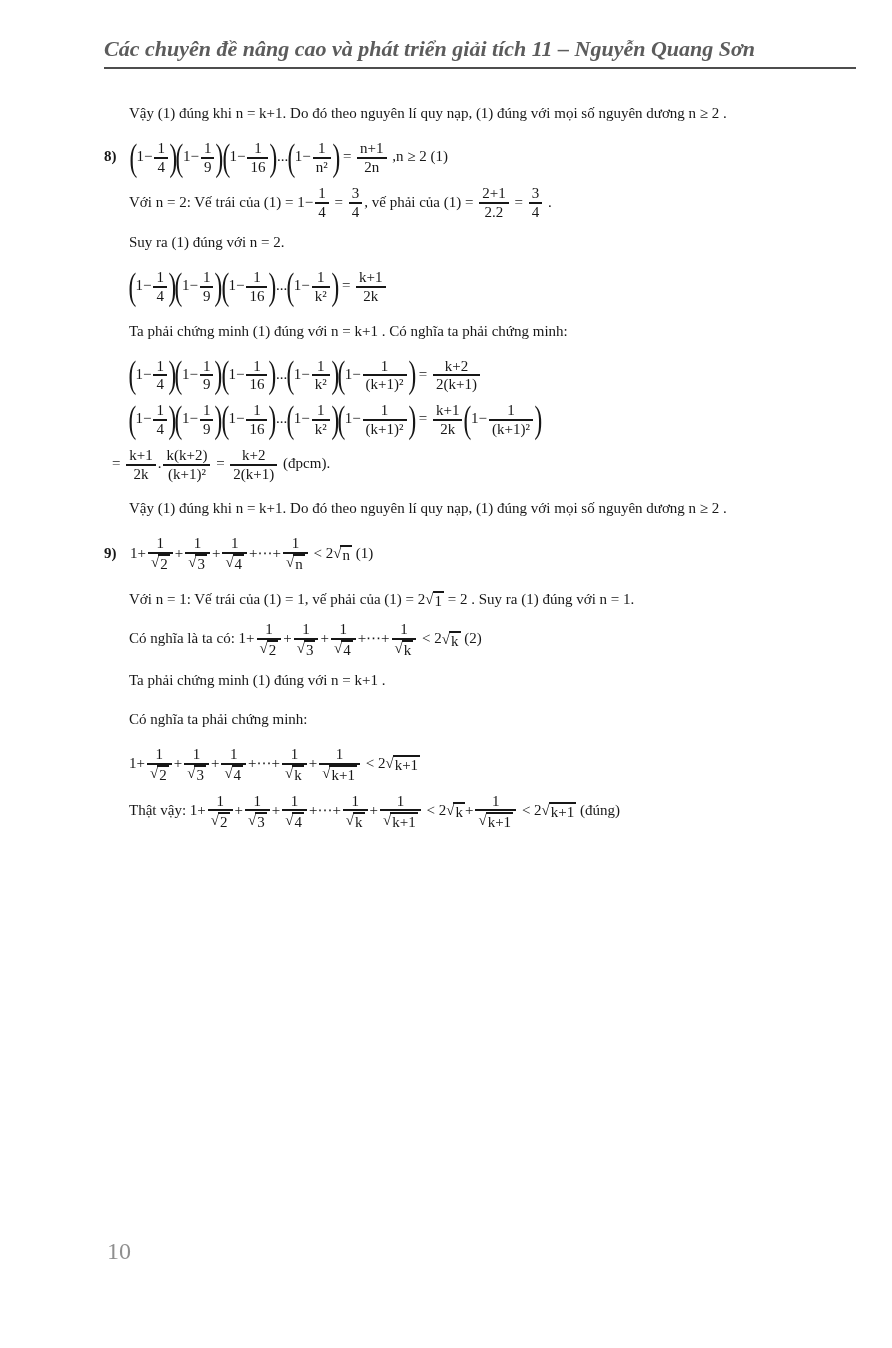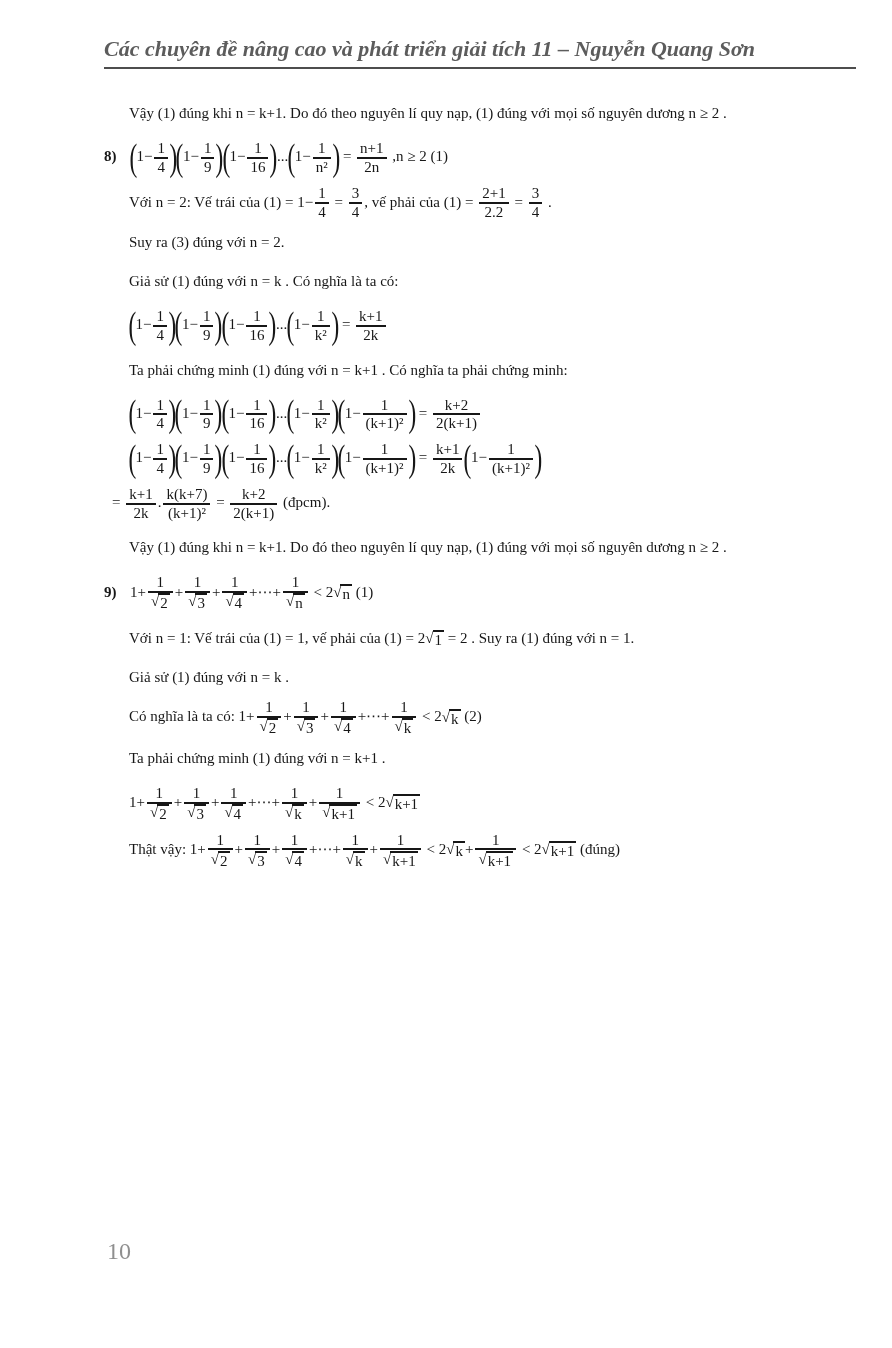--- a/index.html
+++ b/index.html
@@ -33,27 +33,26 @@
 
 <div class="page">
   <div class="header">
     <div class="header-title">Các chuyên đề nâng cao và phát triển giải tích 11 – Nguyễn Quang Sơn</div>
   </div>
 
   <div class="content" id="content">
       <div class="line para"><span>Vậy (1) đúng khi n = k+1. Do đó theo nguyên lí quy nạp, (1) đúng với mọi số nguyên dương n ≥ 2 .</span></div>
       <div class="line item"><span class="item-label">8) </span><span><span class="bp">(</span>1−<span class="fr"><span class="nu">1</span><span class="de">4</span></span><span class="bp">)</span><span class="bp">(</span>1−<span class="fr"><span class="nu">1</span><span class="de">9</span></span><span class="bp">)</span><span class="bp">(</span>1−<span class="fr"><span class="nu">1</span><span class="de">16</span></span><span class="bp">)</span>...<span class="bp">(</span>1−<span class="fr"><span class="nu">1</span><span class="de">n²</span></span><span class="bp">)</span> = <span class="fr"><span class="nu">n+1</span><span class="de">2n</span></span> ,n ≥ 2  (1)</span></div>
       <div class="line para"><span>Với n = 2: Vế trái của (1) = 1−<span class="fr"><span class="nu">1</span><span class="de">4</span></span> = <span class="fr"><span class="nu">3</span><span class="de">4</span></span>, vế phải của (1) = <span class="fr"><span class="nu">2+1</span><span class="de">2.2</span></span> = <span class="fr"><span class="nu">3</span><span class="de">4</span></span> .</span></div>
-      <div class="line para"><span>Suy ra (3) đúng với n = 2.</span></div>
-      <div class="line para"><span>Giả sử (1) đúng với n = k . Có nghĩa là ta có:</span></div>
+      <div class="line para"><span>Suy ra (1) đúng với n = 2.</span></div>
       <div class="line math"><span><span class="bp">(</span>1−<span class="fr"><span class="nu">1</span><span class="de">4</span></span><span class="bp">)</span><span class="bp">(</span>1−<span class="fr"><span class="nu">1</span><span class="de">9</span></span><span class="bp">)</span><span class="bp">(</span>1−<span class="fr"><span class="nu">1</span><span class="de">16</span></span><span class="bp">)</span>...<span class="bp">(</span>1−<span class="fr"><span class="nu">1</span><span class="de">k²</span></span><span class="bp">)</span> = <span class="fr"><span class="nu">k+1</span><span class="de">2k</span></span></span></div>
       <div class="line para"><span>Ta phải chứng minh (1) đúng với n = k+1 . Có nghĩa ta phải chứng minh:</span></div>
       <div class="line math"><span><span class="bp">(</span>1−<span class="fr"><span class="nu">1</span><span class="de">4</span></span><span class="bp">)</span><span class="bp">(</span>1−<span class="fr"><span class="nu">1</span><span class="de">9</span></span><span class="bp">)</span><span class="bp">(</span>1−<span class="fr"><span class="nu">1</span><span class="de">16</span></span><span class="bp">)</span>...<span class="bp">(</span>1−<span class="fr"><span class="nu">1</span><span class="de">k²</span></span><span class="bp">)</span><span class="bp">(</span>1−<span class="fr"><span class="nu">1</span><span class="de">(k+1)²</span></span><span class="bp">)</span> = <span class="fr"><span class="nu">k+2</span><span class="de">2(k+1)</span></span></span></div>
       <div class="line math"><span><span class="bp">(</span>1−<span class="fr"><span class="nu">1</span><span class="de">4</span></span><span class="bp">)</span><span class="bp">(</span>1−<span class="fr"><span class="nu">1</span><span class="de">9</span></span><span class="bp">)</span><span class="bp">(</span>1−<span class="fr"><span class="nu">1</span><span class="de">16</span></span><span class="bp">)</span>...<span class="bp">(</span>1−<span class="fr"><span class="nu">1</span><span class="de">k²</span></span><span class="bp">)</span><span class="bp">(</span>1−<span class="fr"><span class="nu">1</span><span class="de">(k+1)²</span></span><span class="bp">)</span> = <span class="fr"><span class="nu">k+1</span><span class="de">2k</span></span><span class="bp">(</span>1−<span class="fr"><span class="nu">1</span><span class="de">(k+1)²</span></span><span class="bp">)</span></span></div>
-      <div class="line math2"><span>= <span class="fr"><span class="nu">k+1</span><span class="de">2k</span></span>.<span class="fr"><span class="nu">k(k+7)</span><span class="de">(k+1)²</span></span> = <span class="fr"><span class="nu">k+2</span><span class="de">2(k+1)</span></span> (đpcm).</span></div>
+      <div class="line math2"><span>= <span class="fr"><span class="nu">k+1</span><span class="de">2k</span></span>.<span class="fr"><span class="nu">k(k+2)</span><span class="de">(k+1)²</span></span> = <span class="fr"><span class="nu">k+2</span><span class="de">2(k+1)</span></span> (đpcm).</span></div>
       <div class="line para"><span>Vậy (1) đúng khi n = k+1. Do đó theo nguyên lí quy nạp, (1) đúng với mọi số nguyên dương n ≥ 2 .</span></div>
       <div class="line item"><span class="item-label">9) </span><span>1+<span class="fr"><span class="nu">1</span><span class="de"><span class="sq">
                 <span class="sqs">√</span>
                 <span class="sqb">2</span>
               </span></span></span>+<span class="fr"><span class="nu">1</span><span class="de"><span class="sq">
                 <span class="sqs">√</span>
                 <span class="sqb">3</span>
               </span></span></span>+<span class="fr"><span class="nu">1</span><span class="de"><span class="sq">
                 <span class="sqs">√</span>
                 <span class="sqb">4</span>
@@ -61,38 +60,38 @@
                 <span class="sqs">√</span>
                 <span class="sqb">n</span>
               </span></span></span> &lt; 2<span class="sq">
             <span class="sqs">√</span>
             <span class="sqb">n</span>
           </span>  (1)</span></div>
       <div class="line para"><span>Với n = 1: Vế trái của (1) = 1, vế phải của (1) = 2<span class="sq">
             <span class="sqs">√</span>
             <span class="sqb">1</span>
           </span> = 2 . Suy ra (1) đúng với n = 1.</span></div>
-      <div class="line para"><span>Giả sử (1) đúng với n = k .</span></div>
       <div class="line para"><span>Có nghĩa là ta có: 1+<span class="fr"><span class="nu">1</span><span class="de"><span class="sq">
                 <span class="sqs">√</span>
                 <span class="sqb">2</span>
               </span></span></span>+<span class="fr"><span class="nu">1</span><span class="de"><span class="sq">
                 <span class="sqs">√</span>
                 <span class="sqb">3</span>
               </span></span></span>+<span class="fr"><span class="nu">1</span><span class="de"><span class="sq">
                 <span class="sqs">√</span>
                 <span class="sqb">4</span>
               </span></span></span>+⋯+<span class="fr"><span class="nu">1</span><span class="de"><span class="sq">
                 <span class="sqs">√</span>
                 <span class="sqb">k</span>
               </span></span></span> &lt; 2<span class="sq">
             <span class="sqs">√</span>
             <span class="sqb">k</span>
           </span>  (2)</span></div>
       <div class="line para"><span>Ta phải chứng minh (1) đúng với n = k+1 .</span></div>
+      <div class="line para"><span>Có nghĩa ta phải chứng minh:</span></div>
       <div class="line math"><span>1+<span class="fr"><span class="nu">1</span><span class="de"><span class="sq">
                 <span class="sqs">√</span>
                 <span class="sqb">2</span>
               </span></span></span>+<span class="fr"><span class="nu">1</span><span class="de"><span class="sq">
                 <span class="sqs">√</span>
                 <span class="sqb">3</span>
               </span></span></span>+<span class="fr"><span class="nu">1</span><span class="de"><span class="sq">
                 <span class="sqs">√</span>
                 <span class="sqb">4</span>
               </span></span></span>+⋯+<span class="fr"><span class="nu">1</span><span class="de"><span class="sq">

